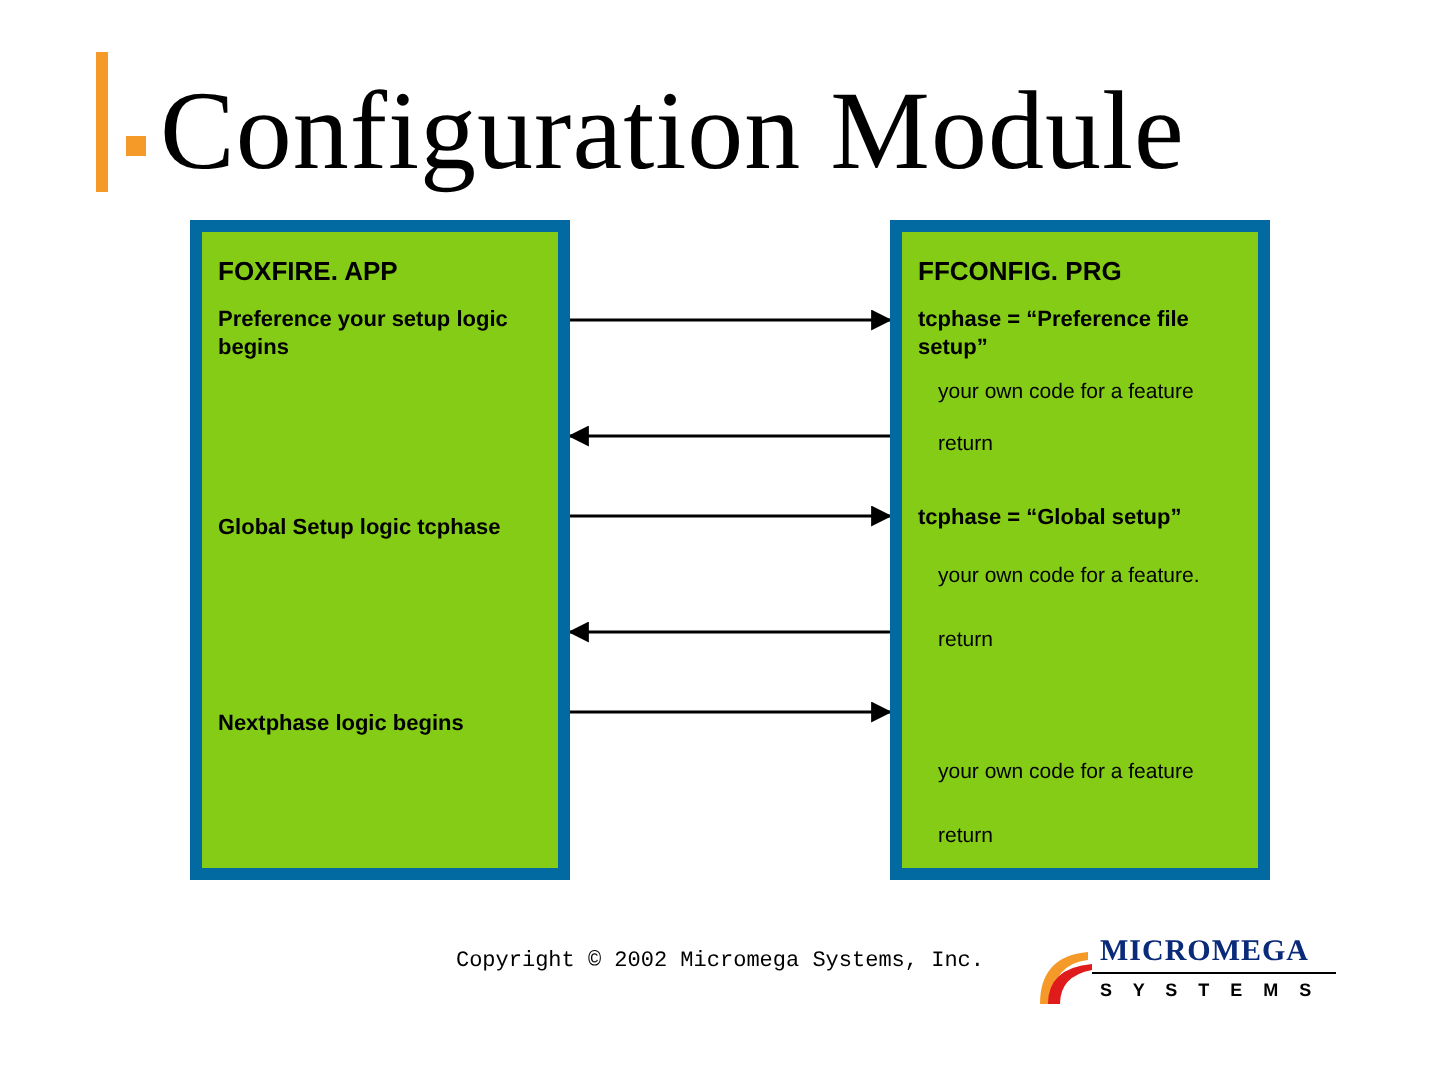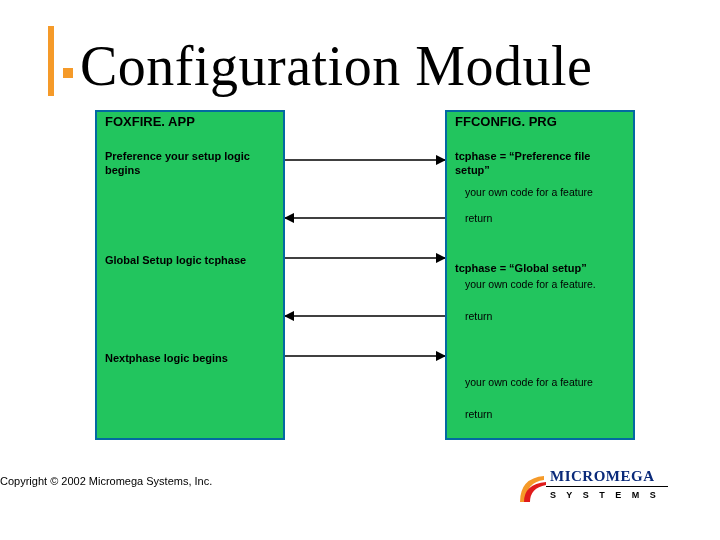--- a/index.html
+++ b/index.html
@@ -40,24 +40,24 @@
   }
   .diagram {
     position: absolute;
     left: 95px;
     top: 110px;
     width: 540px;
     height: 330px;
   }
   .box {
     position: absolute;
-    border: 2px solid #0369a1;
+    border: 6px solid #0369a1;
     box-sizing: border-box;
-    padding: 2px 8px;
-    background: #22c55e;
+    padding: 12px 8px;
+    background: #84cc16;
   }
   .box-left  { left: 0;   top: 0; width: 190px; height: 330px; }
   .box-right { left: 350px; top: 0; width: 190px; height: 330px; }
   .hdr {
     font-size: 13px;
     font-weight: 700;
     margin-bottom: 6px;
   }
   .entry {
     position: absolute;
@@ -82,22 +82,24 @@
     width: 540px;
     height: 330px;
     overflow: visible;
     pointer-events: none;
   }
   .footer {
     position: absolute;
     left: 0;
     right: 0;
     top: 474px;
+    text-align: center;
     font-size: 11px;
     line-height: 1.3;
+    font-family: Liberation Mono, monospace;
   }
   .footer .tm {
     font-size: 9px;
   }
   .logo {
     position: absolute;
     right: 52px;
     top: 468px;
     width: 150px;
     height: 40px;
@@ -169,21 +171,21 @@
     <div class="entry" style="top:240px">Nextphase logic begins</div>
   </div>
 
   <div class="box box-right">
     <div class="hdr">FFCONFIG. PRG</div>
 
     <div class="entry" style="top:38px">tcphase = “Preference file setup”</div>
     <div class="sub" style="top:74px">your own code for a feature</div>
     <div class="sub" style="top:100px">return</div>
 
-    <div class="entry" style="top:150px">tcphase = “Global setup”</div>
+    <div class="entry" style="top:137px">tcphase = “Global setup”</div>
     <div class="sub" style="top:166px">your own code for a feature.</div>
     <div class="sub" style="top:198px">return</div>
 
     <div class="sub" style="top:264px">your own code for a feature</div>
     <div class="sub" style="top:296px">return</div>
   </div>
 </div>
 
 <div class="footer">
   <div>Copyright © 2002 Micromega Systems, Inc.</div>

